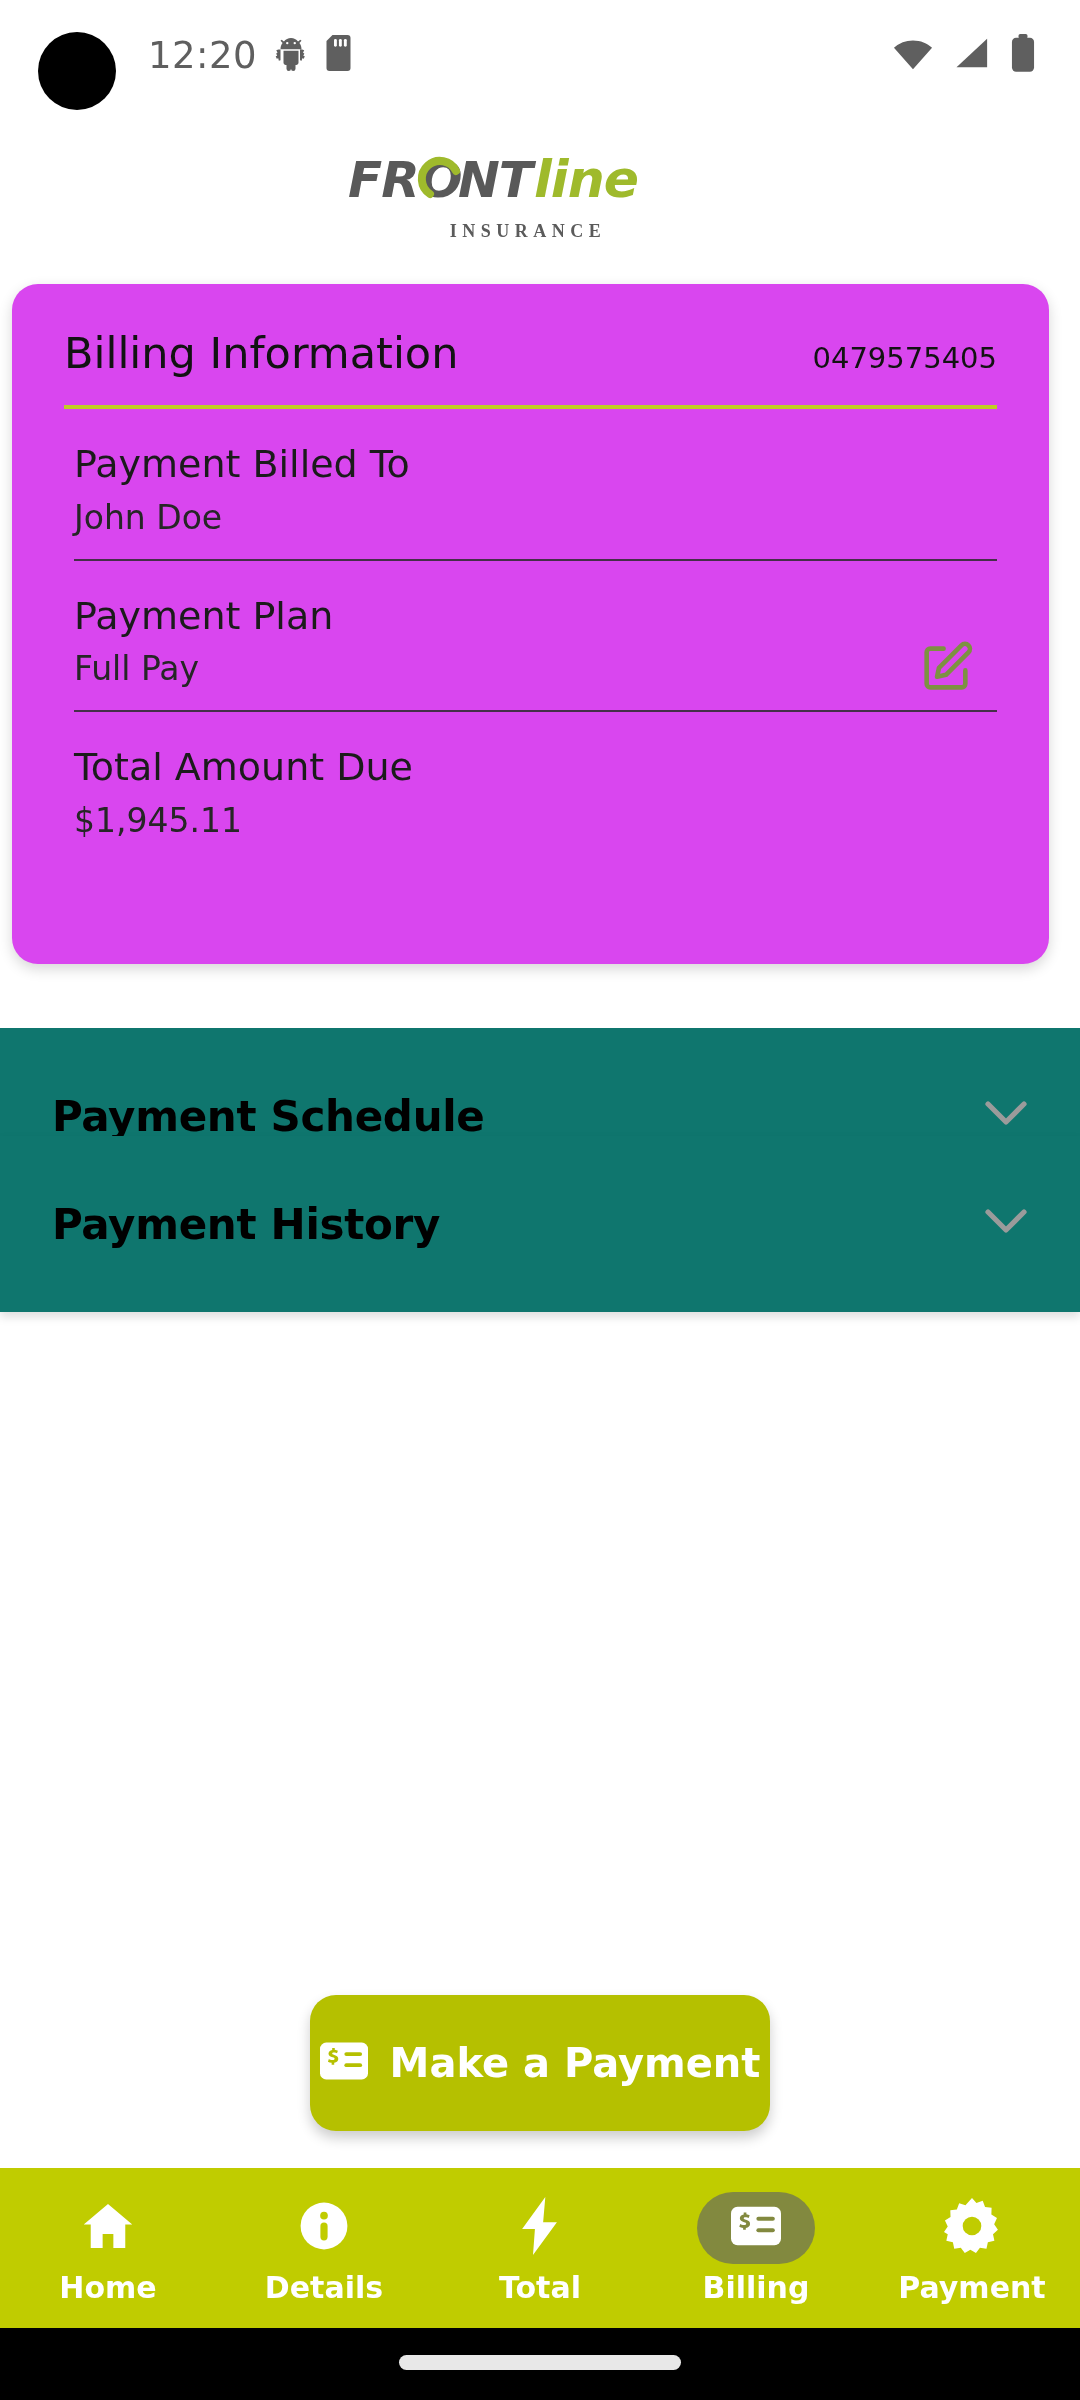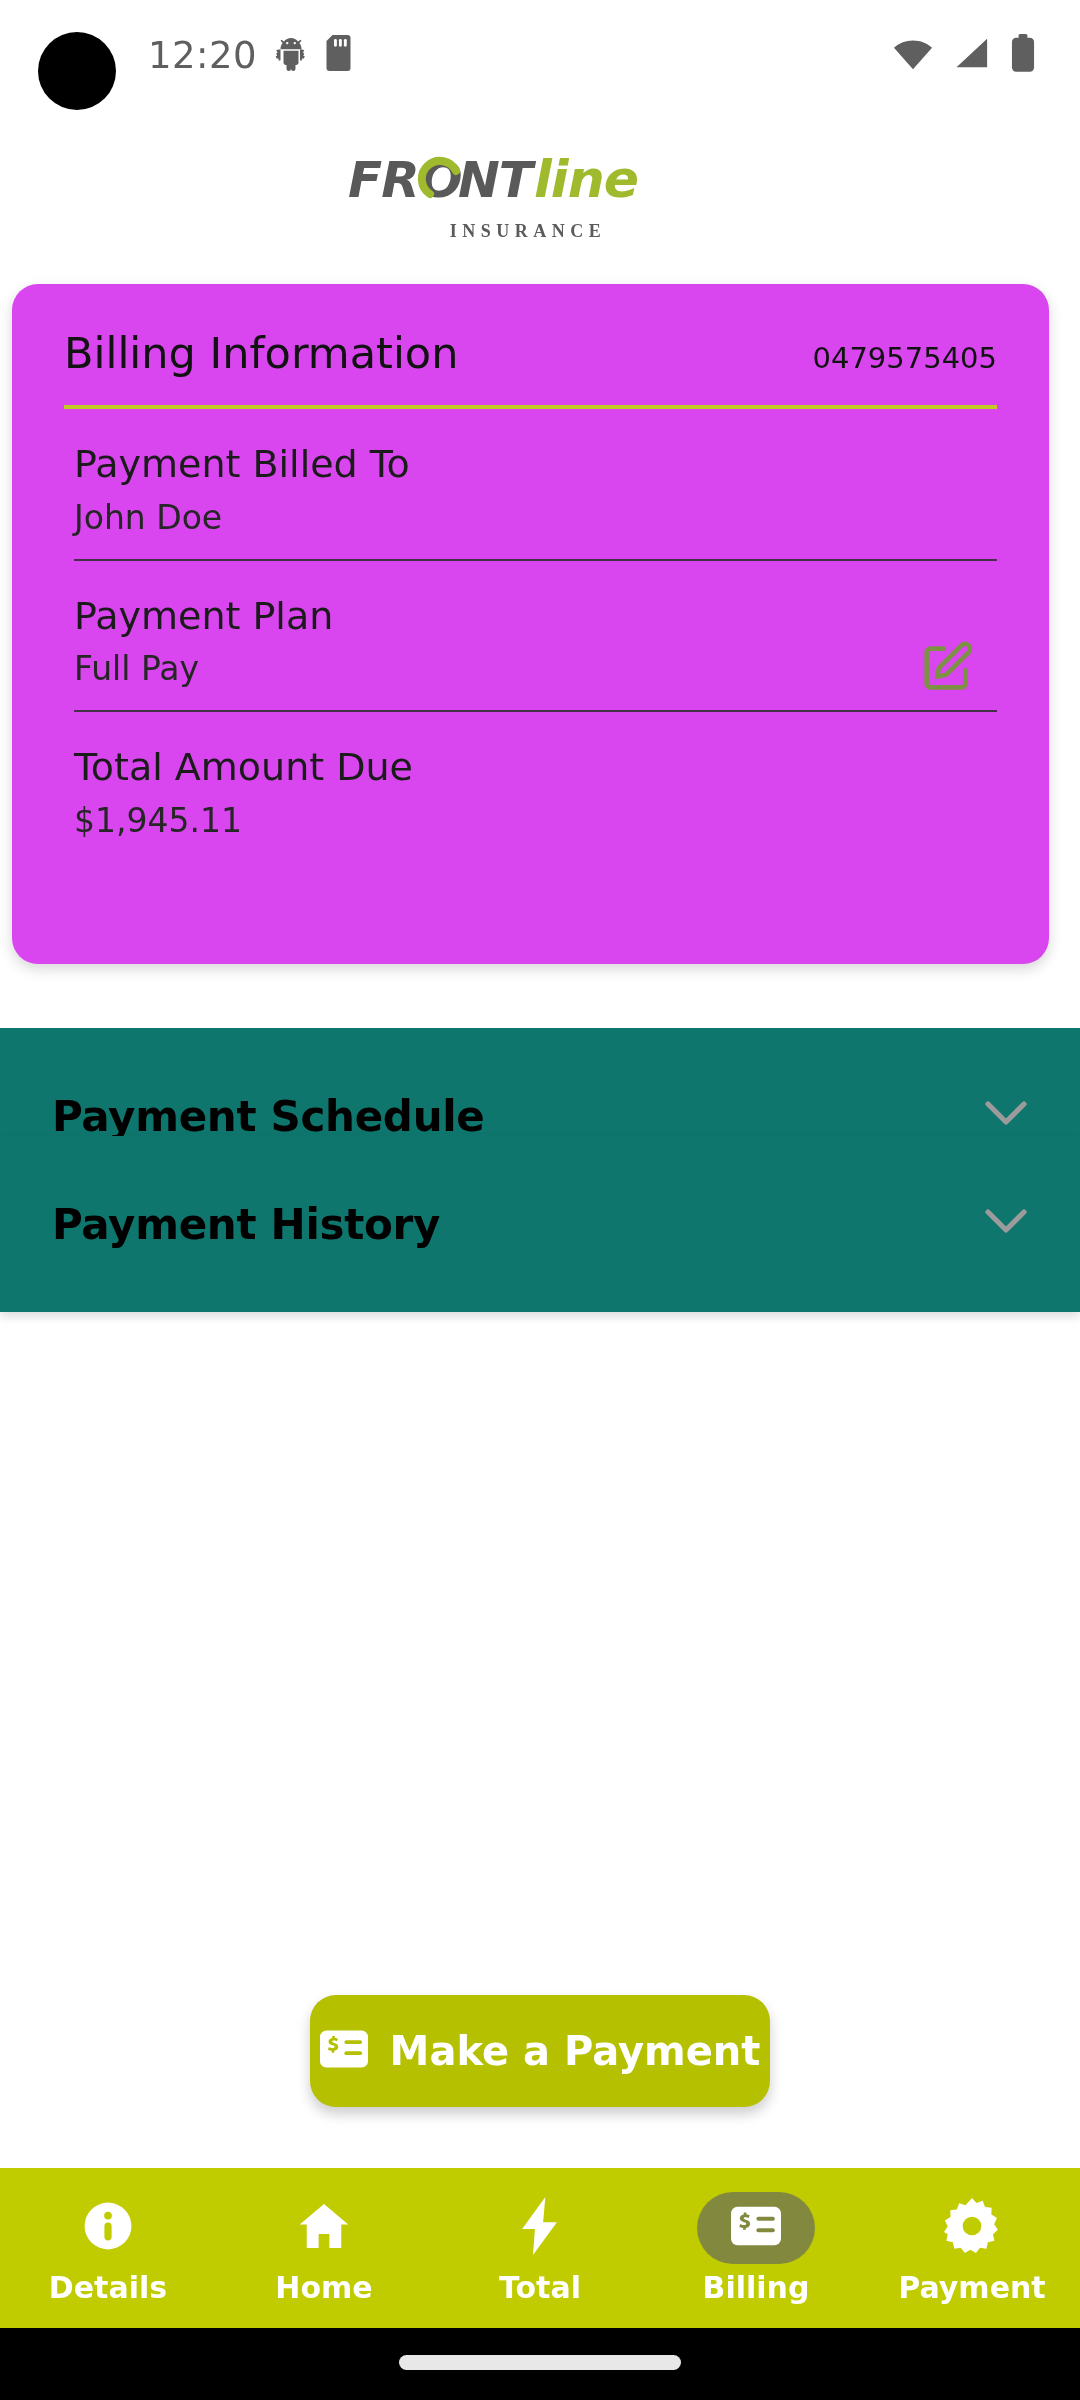--- a/index.html
+++ b/index.html
@@ -71,21 +71,21 @@
   #acc-schedule { top:1028px; height:176px; }
   #acc-history  { top:1136px; height:176px;
                   box-shadow:0 5px 9px rgba(0,0,0,0.13); }
   .acc .acc-title { font-size:42px; color:#000000; font-weight:700;
                     font-family:"DejaVu Sans", sans-serif; letter-spacing:-.3px; }
   .acc-divider { position:absolute; left:0; top:1202px;
                  width:1080px; height:4px; background:#c0cc24; }
 
   
   .pay-btn {
-    position:absolute; left:310px; top:1995px; width:460px; height:112px;
+    position:absolute; left:310px; top:1995px; width:460px; height:136px;
     background:#b5c000; border-radius:26px;
     display:flex; align-items:center; justify-content:center; gap:22px;
     box-shadow:0 7px 13px rgba(0,0,0,0.20);
     cursor:pointer;
   }
   .pay-btn .pay-label { font-size:40px; color:#ffffff; font-weight:700;
                         font-family:"DejaVu Sans", sans-serif; }
 
   
   .bottomnav {
@@ -227,39 +227,39 @@
       </svg>
     </span>
     <span class="pay-label">Make a Payment</span>
   </div>
 
   <div class="bottomnav">
 
     <div class="nav-item">
       <div class="nav-icon-box">
         <span>
+          <svg width="56" height="56" viewBox="0 0 24 24" fill="#ffffff">
+            <path d="M12 2.6L1.6 11.4h3v10h5.1v-6h4.6v6h5.1v-10h3L12 2.6z"></path>
+          </svg>
+        </span>
+      </div>
+      <span class="nav-label">Home</span>
+    </div>
+
+    <div class="nav-item">
+      <div class="nav-icon-box">
+        <span>
           <svg width="54" height="54" viewBox="0 0 24 24" fill="#ffffff">
             <circle cx="12" cy="12" r="10.4"></circle>
             <circle cx="12" cy="7.4" r="1.7" fill="#c0cc00"></circle>
             <rect x="10.4" y="10.4" width="3.2" height="8" rx="1.6" fill="#c0cc00"></rect>
           </svg>
         </span>
       </div>
       <span class="nav-label">Details</span>
-    </div>
-
-    <div class="nav-item">
-      <div class="nav-icon-box">
-        <span>
-          <svg width="56" height="56" viewBox="0 0 24 24" fill="#ffffff">
-            <path d="M12 2.6L1.6 11.4h3v10h5.1v-6h4.6v6h5.1v-10h3L12 2.6z"></path>
-          </svg>
-        </span>
-      </div>
-      <span class="nav-label">Home</span>
     </div>
 
     <div class="nav-item">
       <div class="nav-icon-box">
         <span>
           <svg width="48" height="58" viewBox="0 0 16 24" fill="#ffffff">
             <path d="M10.2 0L.6 13.2h5.3L5.1 24l9.9-13.6H9.3L10.2 0z"></path>
           </svg>
         </span>
       </div>

